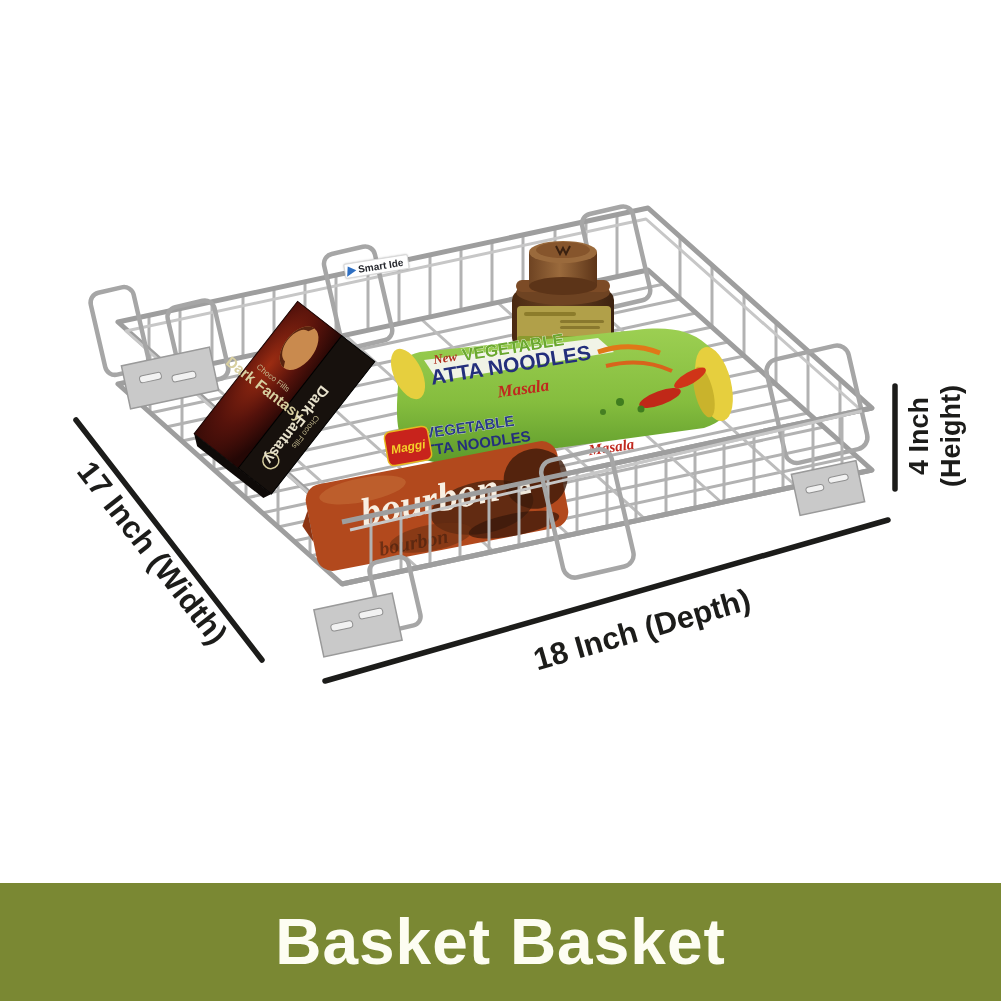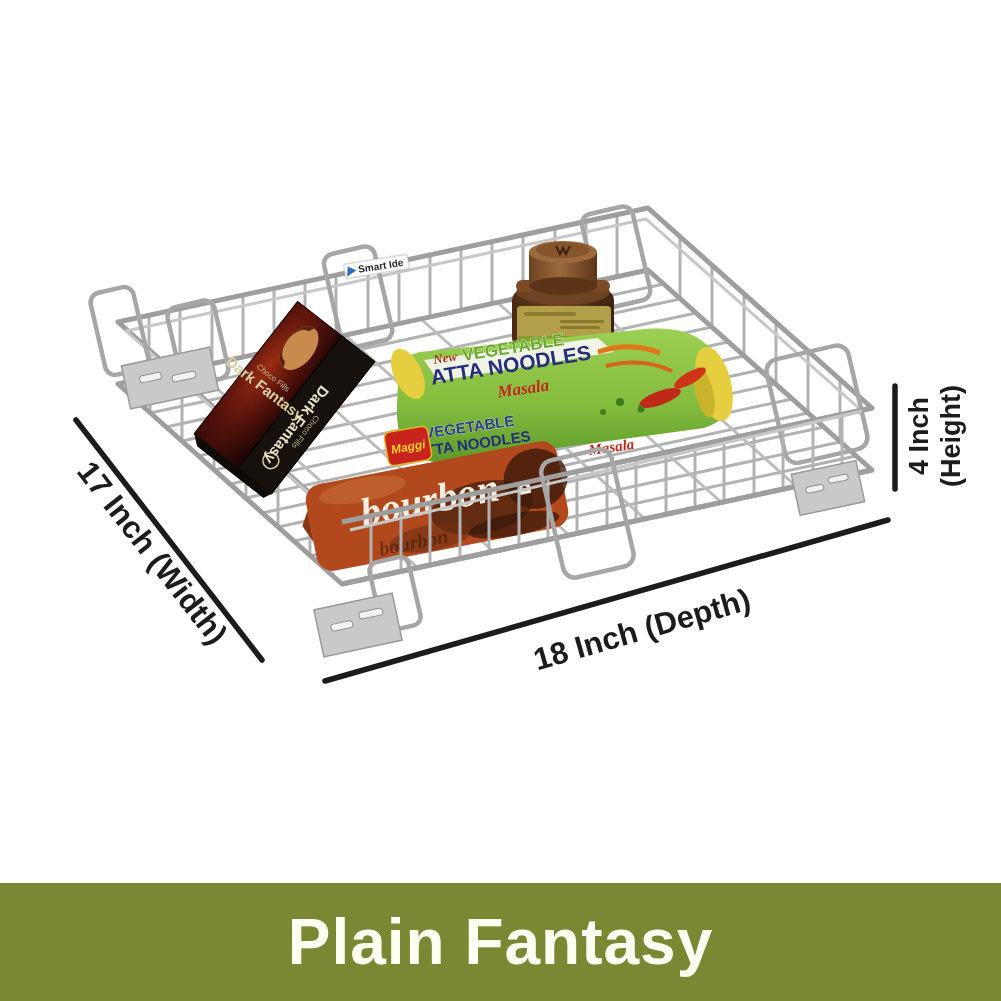--- a/index.html
+++ b/index.html
@@ -276,16 +276,16 @@
   </div>
 
   <div class="dim-label dim-label-width">17 Inch (Width)</div>
   <div class="dim-label dim-label-depth">18 Inch (Depth)</div>
   <div class="dim-label dim-label-height">
     <div>4 Inch</div>
     <div>(Height)</div>
   </div>
 
   <div class="banner">
-    <div class="banner-text">Plain Fantasy</div>
+    <div class="banner-text">Basket Basket</div>
   </div>
 
 </div>
 
 </body></html>

